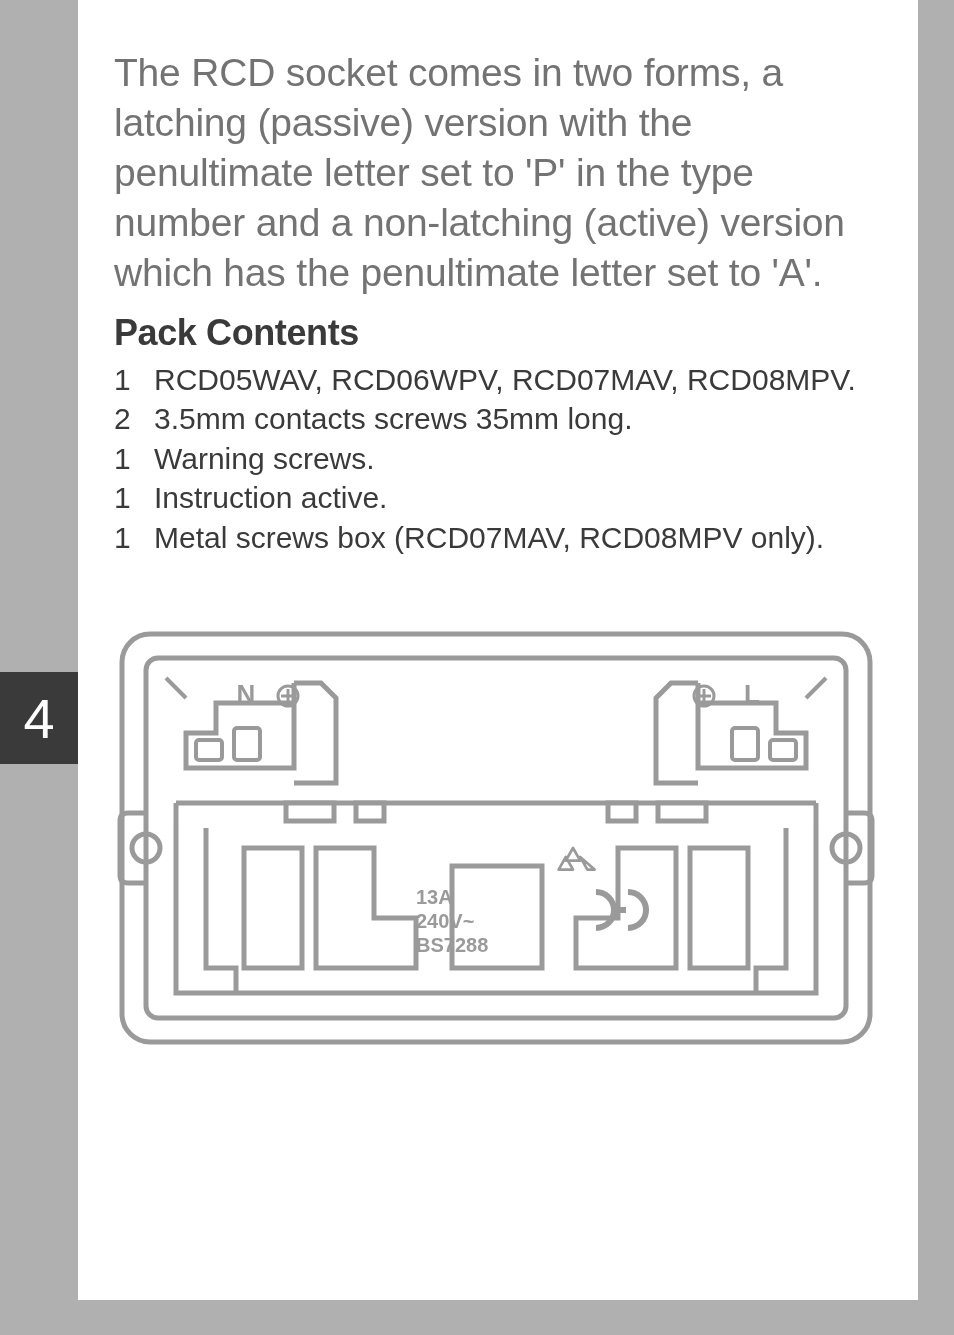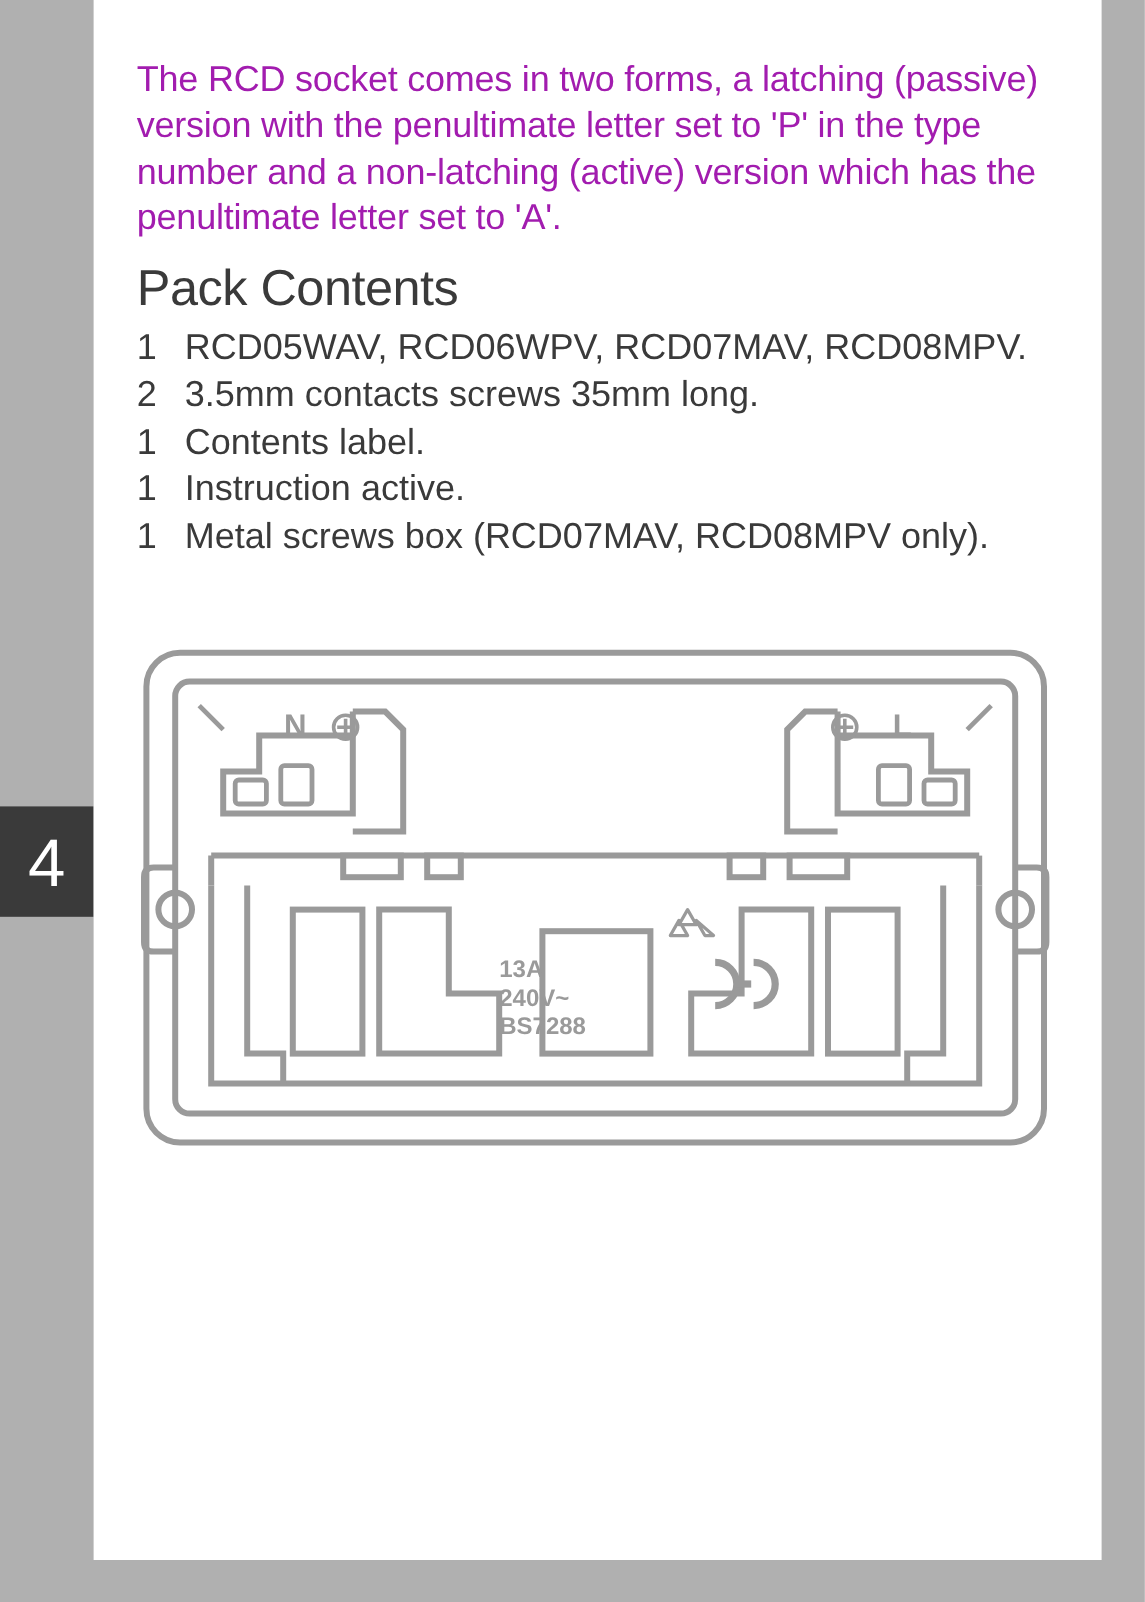--- a/index.html
+++ b/index.html
@@ -28,30 +28,30 @@
     background: #3a3a3a;
     color: #fff;
     font-size: 56px;
     font-weight: 400;
     display: flex;
     align-items: center;
     justify-content: center;
     font-family: "Segoe UI Light", "Helvetica Neue", Arial, sans-serif;
   }
   .para {
-    font-size: 30px;
+    font-size: 39px;
     line-height: 1.28;
     font-weight: 400;
-    color: #a21caf;
+    color: #737373;
     margin-bottom: 6px;
     letter-spacing: -0.2px;
   }
   .heading {
-    font-size: 42px;
-    font-weight: 400;
+    font-size: 36px;
+    font-weight: 700;
     color: #3a3a3a;
     margin-top: 14px;
     margin-bottom: 6px;
     letter-spacing: -0.4px;
   }
   .pack-list {
     font-size: 30px;
     line-height: 1.32;
     color: #3a3a3a;
   }
@@ -82,21 +82,21 @@
     <div class="pack-row">
       <div class="pack-qty">1</div>
       <div class="pack-item">RCD05WAV, RCD06WPV, RCD07MAV, RCD08MPV.</div>
     </div>
     <div class="pack-row">
       <div class="pack-qty">2</div>
       <div class="pack-item">3.5mm contacts screws 35mm long.</div>
     </div>
     <div class="pack-row">
       <div class="pack-qty">1</div>
-      <div class="pack-item">Contents label.</div>
+      <div class="pack-item">Warning screws.</div>
     </div>
     <div class="pack-row">
       <div class="pack-qty">1</div>
       <div class="pack-item">Instruction active.</div>
     </div>
     <div class="pack-row">
       <div class="pack-qty">1</div>
       <div class="pack-item">Metal screws box (RCD07MAV, RCD08MPV only).</div>
     </div>
   </div>

